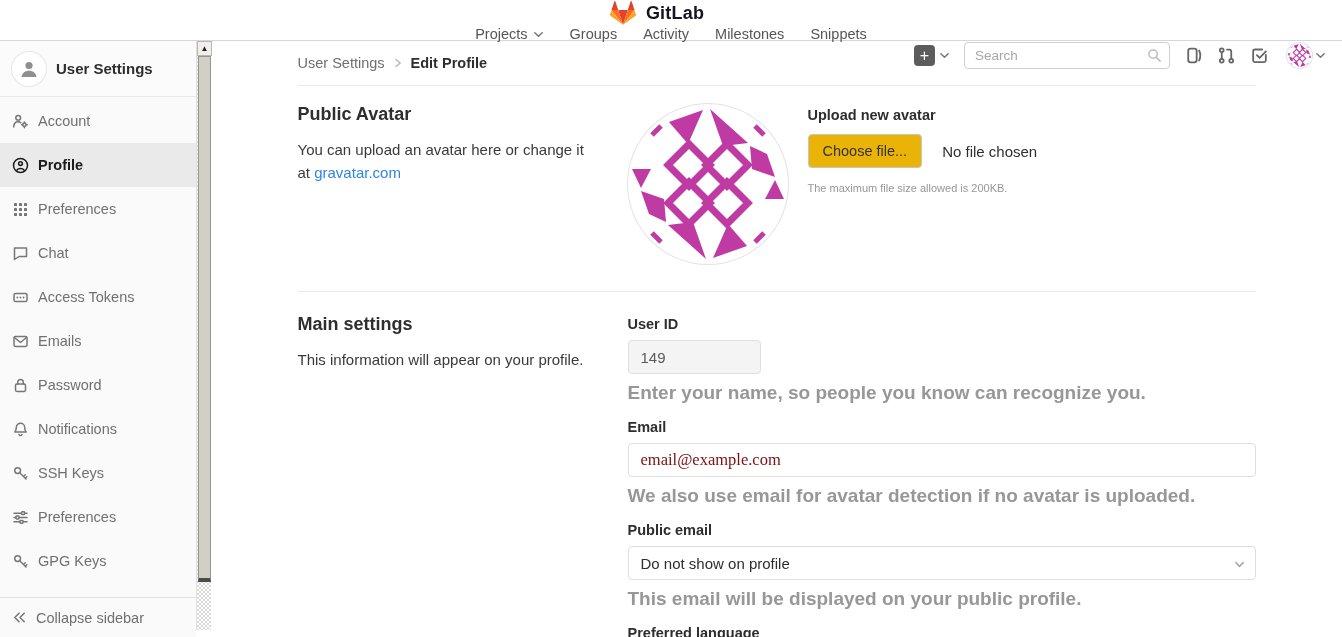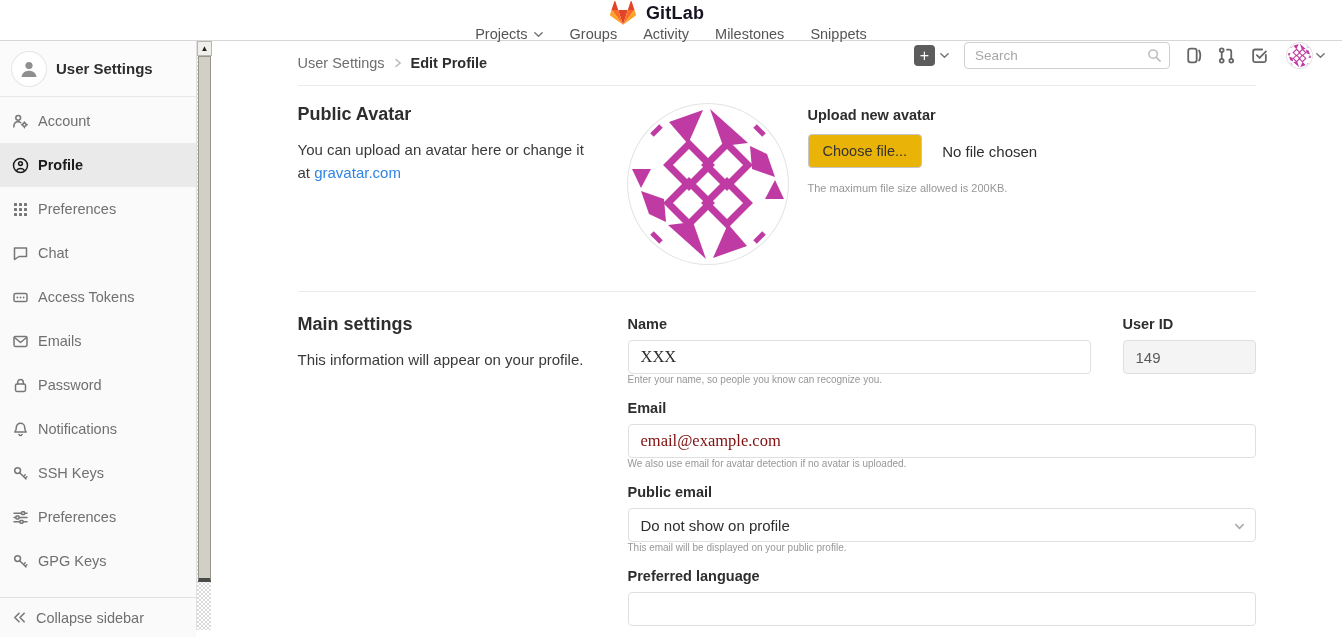--- a/index.html
+++ b/index.html
@@ -86,21 +86,21 @@
   .no-file{font-size:15px; color:#2e2e2e;}
   .max-note{margin-top:14px; font-size:11px; color:var(--help);}
 
   .form-col{padding-top:2px;}
   .field-label{display:block; font-size:14.5px; font-weight:700; color:#2e2e2e; margin-bottom:8px;}
   .text-input{width:100%; height:34px; border:1px solid var(--border); border-radius:4px;
     padding:0 12px; font-size:15px; color:#2e2e2e; background:#fff; outline:none;}
   .serif-val{font-family:"Liberation Serif","DejaVu Serif",serif; font-size:16.5px;}
   .email-val{color:var(--email-red);}
   .readonly{background:#f4f4f4; color:#5a5a5a;}
-  .help-text{margin-top:0; font-size:10px; color:var(--help);}
+  .help-text{margin-top:8px; font-size:19px; color:var(--help);font-weight:bold;}
   .name-row{display:flex; gap:32px;}
   .name-group{flex:1;}
   .uid-group{width:133px; flex:0 0 auto;}
   .field-group{margin-top:15px;}
   .select{position:relative; width:100%; height:34px; border:1px solid var(--border); border-radius:4px;
     background:#fff; display:flex; align-items:center; padding:0 30px 0 12px; font-size:15px; color:#2e2e2e;
     cursor:pointer;}
   .select svg{position:absolute; right:10px; top:12px; stroke:#aaa; fill:none; stroke-width:1.7;
     stroke-linecap:round; stroke-linejoin:round;}
   .select.sliver{height:34px;}
@@ -367,24 +367,20 @@
     </section>
 
     <section class="settings-row" style="padding-top:22px">
       <div>
         <h2 class="section-title">Main settings</h2>
         <p class="section-desc">This information will appear on your profile.</p>
       </div>
       <div class="form-col">
 
         <div class="name-row">
-          <div class="name-group">
-            <label class="field-label">Name</label>
-            <input class="text-input serif-val" value="XXX" style="">
-          </div>
           <div class="uid-group">
             <label class="field-label">User ID</label>
             <input class="text-input readonly" readonly="" value="149" style="">
           </div>
         </div>
         <div class="help-text">Enter your name, so people you know can recognize you.</div>
 
         <div class="field-group">
           <label class="field-label">Email</label>
           <input class="text-input serif-val email-val" value="email@example.com" style="">

